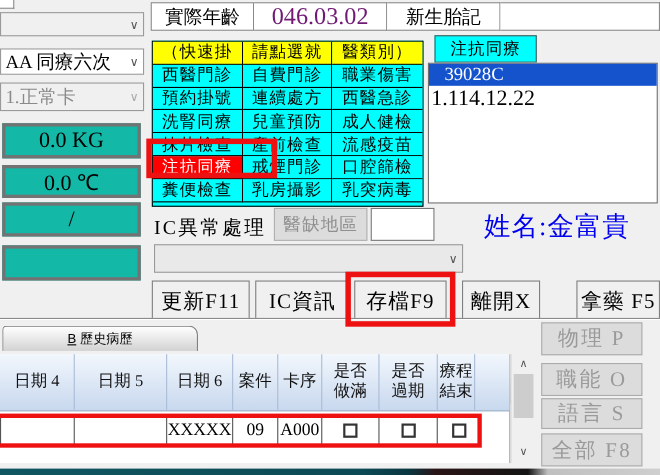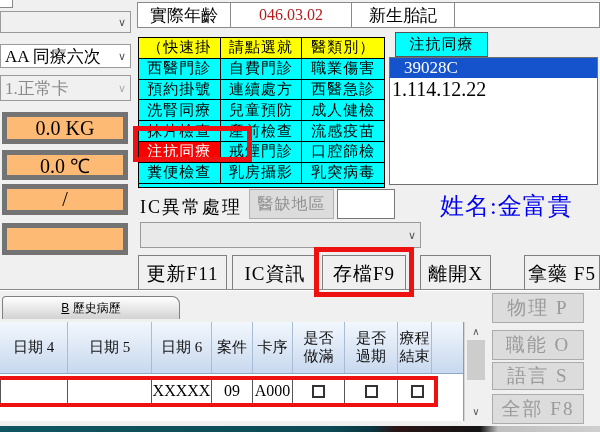--- a/index.html
+++ b/index.html
@@ -15,32 +15,32 @@
   .nowrap { white-space:nowrap; overflow:hidden; }
 
   
   .frag { left:0; top:0; width:13px; height:8px; background:#fff; border-right:1px solid #888; border-bottom:1px solid #888; }
   .dd { border:1px solid #9a9a9a; background:#f0f0f0; display:flex; align-items:center; padding:0 4px; font-size:17px; }
   .dd .chev { margin-left:auto; font-size:11px; color:#555; font-family:"DejaVu Sans", sans-serif; }
   .dd-top   { left:0; top:11px;  width:131px; height:22px; }
   .dd-aa    { left:0; top:44px;  width:131px; height:24px; background:#fff; }
   .dd-card  { left:0; top:75px;  width:131px; height:26px; color:#8a8a8a; }
   .dd-card .chev { color:#aaa; }
-  .lin { border:5px solid #737373; background:#fdba74; display:flex; align-items:center; justify-content:center; font-size:20px; }
+  .lin { border:3px solid #737373; background:#14b8a6; display:flex; align-items:center; justify-content:center; font-size:20px; }
   .in-kg    { left:2px; top:112px; width:126px; height:32px; }
   .in-temp  { left:2px; top:150px; width:126px; height:30px; }
   .in-slash { left:2px; top:184px; width:126px; height:31px; }
   .in-e1    { left:2px; top:223px; width:126px; height:32px; }
 
   
   .toprow { left:137px; top:2px; width:463px; height:26px; display:flex; }
   .tcell { border:1px solid #8a8a8a; border-left:none; background:#fff; display:flex; align-items:center; justify-content:center; font-size:17px; white-space:nowrap; overflow:hidden; }
   .tcell:first-child { border-left:1px solid #8a8a8a; }
   .tc1 { width:94px; }
-  .tc2 { width:121px; color:#b91c1c; font-size:16px;font-family:Liberation Serif, serif; }
+  .tc2 { width:121px; color:#701a75; font-size:22px;font-family:Liberation Serif, serif; }
   .tc3 { width:103px; }
   .tc4 { flex:1; }
 
   
   .quick { left:138px; top:37px; width:247px; height:151px; background:#00ffff; border:1px solid #000; }
   .qgrid { display:grid; grid-template-columns:1fr 1fr 1fr; }
   .qcell { border-right:1px solid #000; border-bottom:1px solid #000; height:20.8px; background:#00ffff; font-size:15px; display:flex; align-items:center; justify-content:center; white-space:nowrap; overflow:hidden; letter-spacing:1px; }
   .qcell:nth-child(3n) { border-right:none; }
   .qhead { background:#ffff00; font-size:15px; }
   .qhot { background:#ff0000; color:#fff; }

